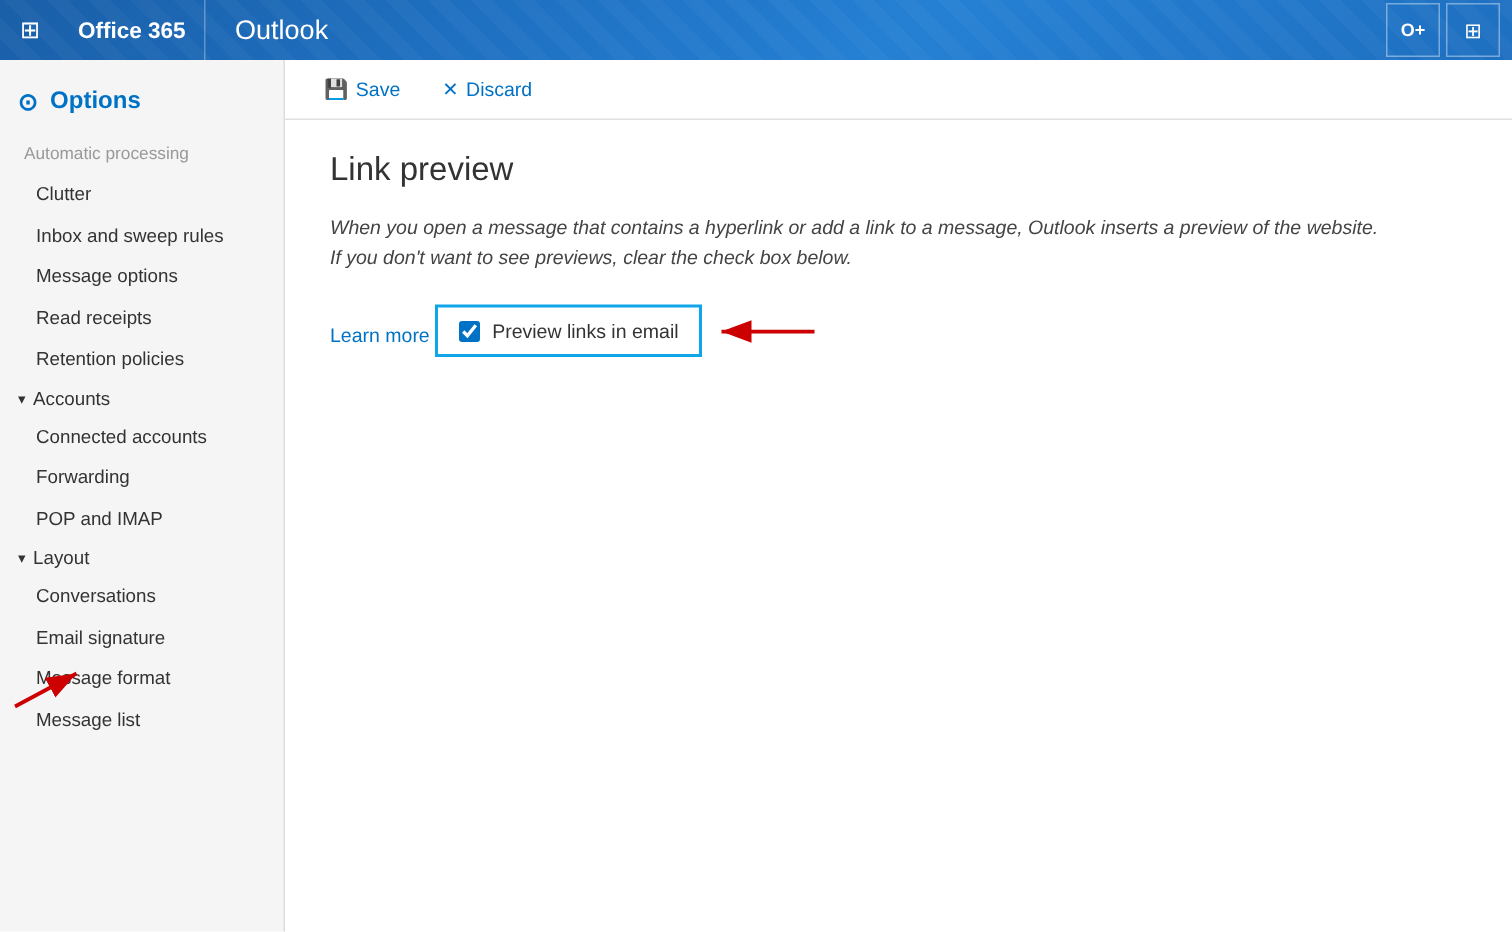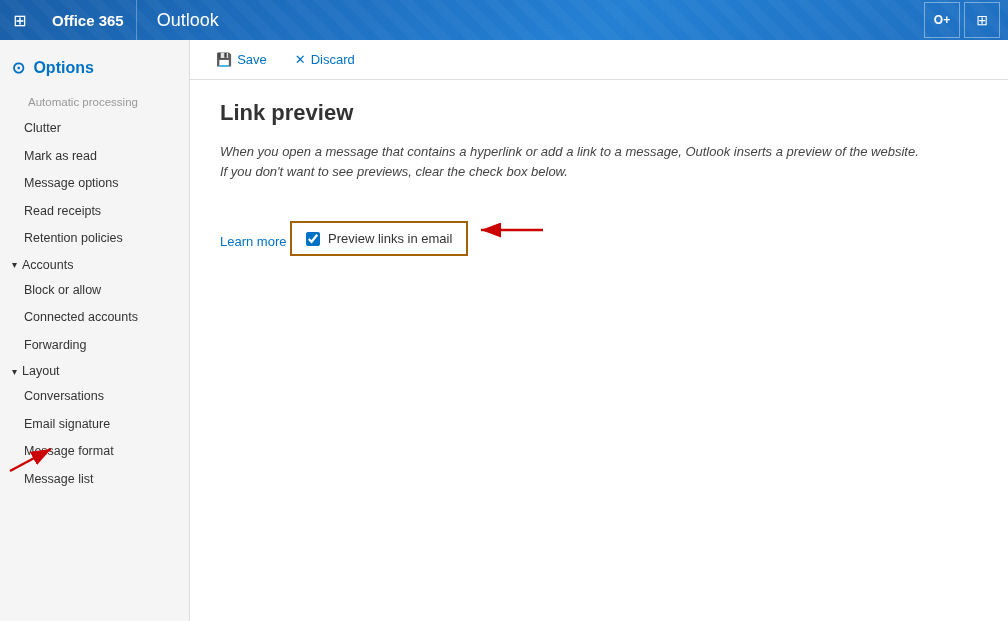--- a/index.html
+++ b/index.html
@@ -95,21 +95,21 @@
       color: #0072c6;
       font-size: 16px;
       font-weight: 600;
       cursor: pointer;
     }
     .options-header .back-arrow {
       margin-right: 8px;
       font-size: 16px;
     }
     .sidebar-item {
-      padding: 5px 12px 5px 28px;
+      padding: 5px 12px 5px 16px;
       color: #333;
       cursor: pointer;
       font-size: 12.5px;
       line-height: 1.4;
     }
     .sidebar-item.sub-item {
       padding-left: 24px;
     }
     .sidebar-item.greyed {
       color: #999;
@@ -153,45 +153,44 @@
       background: none;
       border: none;
       padding: 4px 6px;
     }
 
     .content-body {
       padding: 20px 30px;
     }
     .page-title {
       font-size: 22px;
-      font-weight: 700;
+      font-weight: 400;
       color: #333;
       margin-bottom: 16px;
     }
     .description {
       font-size: 13px;
       color: #444;
       line-height: 1.5;
       max-width: 700px;
       margin-bottom: 6px;
       font-style: italic;
     }
     .learn-more {
       color: #0072c6;
       text-decoration: none;
       font-size: 13px;
       cursor: pointer;
       margin-top: 44px;
     }
 
     .checkbox-area {
-      margin-top: 18px;
       display: inline-flex;
       align-items: center;
-      border: 2px solid #a16207;
+      border: 2px solid #0ea5e9;
       padding: 8px 14px;
       gap: 8px;
       cursor: pointer;
     }
     .checkbox-area input[type="checkbox"] {
       width: 14px;
       height: 14px;
       cursor: pointer;
       accent-color: #0072c6;
     }
@@ -224,32 +223,32 @@
   <div class="main-layout">
 
     <div class="sidebar">
       <div class="options-header">
         <span class="back-arrow">⊙</span>
         <span>Options</span>
       </div>
 
       <div class="sidebar-item greyed">Automatic processing</div>
       <div class="sidebar-item sub-item">Clutter</div>
-      <div class="sidebar-item sub-item">Mark as read</div>
+      <div class="sidebar-item sub-item">Inbox and sweep rules</div>
       <div class="sidebar-item sub-item">Message options</div>
       <div class="sidebar-item sub-item">Read receipts</div>
       <div class="sidebar-item sub-item">Retention policies</div>
 
       <div class="collapse-label">
         <span class="triangle">▾</span>
         <span>Accounts</span>
       </div>
-      <div class="sidebar-item sub-item">Block or allow</div>
       <div class="sidebar-item sub-item">Connected accounts</div>
       <div class="sidebar-item sub-item">Forwarding</div>
+      <div class="sidebar-item sub-item">POP and IMAP</div>
 
       <div class="collapse-label">
         <span class="triangle">▾</span>
         <span>Layout</span>
       </div>
       <div class="sidebar-item sub-item">Conversations</div>
       <div class="sidebar-item sub-item">Email signature</div>
       <div class="sidebar-item sub-item">Message format</div>
       <div class="sidebar-item sub-item">Message list</div>
 

